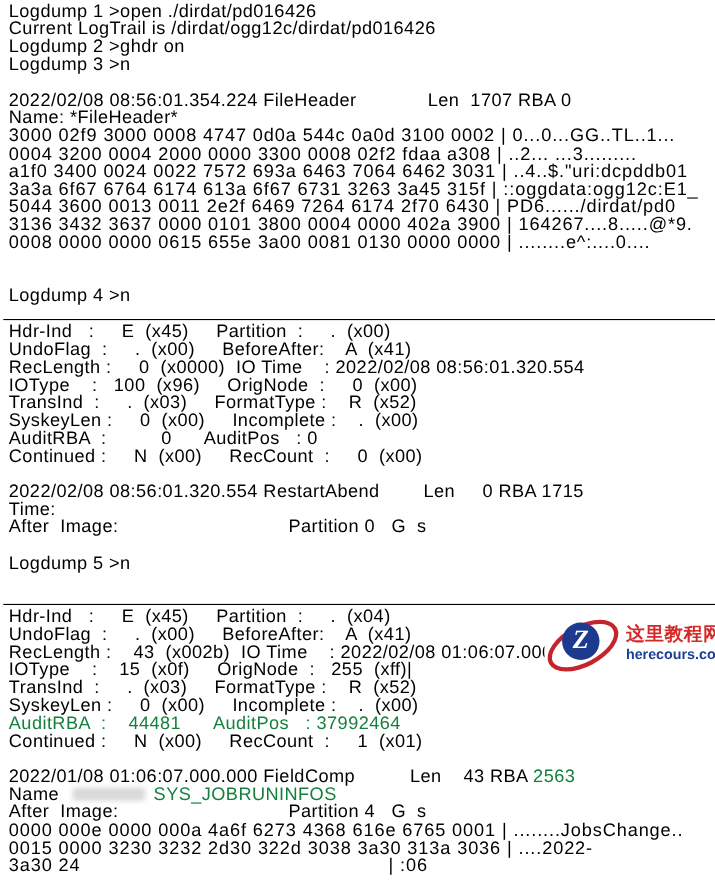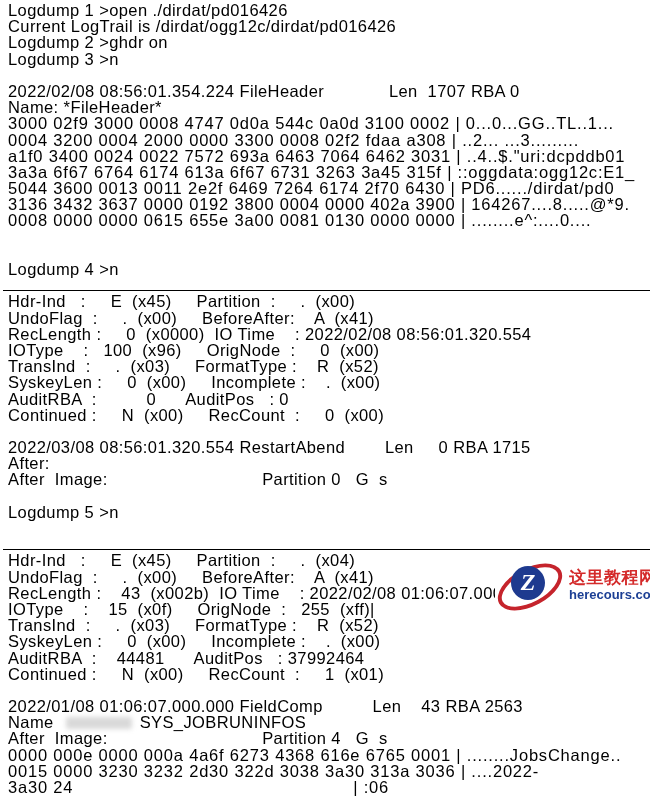--- a/index.html
+++ b/index.html
@@ -22,21 +22,21 @@
     font-size: 16.5px;
     color: #000000;
     letter-spacing: 0.4px;
   }
   .line {
     height: 16.2px;
     line-height: 16.2px;
     white-space: pre;
   }
   .line.hex { letter-spacing: 0.8px; }
-  .line .red { color: #000000; }
+  .line .red { color: #15803d; }
   .line.separator { position: relative; }
   .line.separator::after {
     content: "";
     position: absolute;
     left: -5px; right: 3px; bottom: 2px;
     border-top: 1.8px solid #000000;
   }
   .blur-redaction {
     display: inline-block;
     width: 66px; height: 12px;
@@ -123,37 +123,37 @@
       <div class="line"><span class="">Logdump 2 &gt;ghdr on</span></div>
       <div class="line"><span class="">Logdump 3 &gt;n</span></div>
       <div class="line">&nbsp;</div>
       <div class="line"><span class="">2022/02/08 08:56:01.354.224 FileHeader             Len  1707 RBA 0</span></div>
       <div class="line"><span class="">Name: *FileHeader*</span></div>
       <div class="line hex"><span class="">3000 02f9 3000 0008 4747 0d0a 544c 0a0d 3100 0002 | 0...0...GG..TL..1...</span></div>
       <div class="line hex"><span class="">0004 3200 0004 2000 0000 3300 0008 02f2 fdaa a308 | ..2... ...3.........</span></div>
       <div class="line hex"><span class="">a1f0 3400 0024 0022 7572 693a 6463 7064 6462 3031 | ..4..$."uri:dcpddb01</span></div>
       <div class="line hex"><span class="">3a3a 6f67 6764 6174 613a 6f67 6731 3263 3a45 315f | ::oggdata:ogg12c:E1_</span></div>
       <div class="line hex"><span class="">5044 3600 0013 0011 2e2f 6469 7264 6174 2f70 6430 | PD6....../dirdat/pd0</span></div>
-      <div class="line hex"><span class="">3136 3432 3637 0000 0192 3800 0004 0000 402a 3900 | 164267....8.....@*9.</span></div>
+      <div class="line hex"><span class="">3136 3432 3637 0000 0101 3800 0004 0000 402a 3900 | 164267....8.....@*9.</span></div>
       <div class="line hex"><span class="">0008 0000 0000 0615 655e 3a00 0081 0130 0000 0000 | ........e^:....0....</span></div>
       <div class="line">&nbsp;</div>
       <div class="line">&nbsp;</div>
       <div class="line"><span class="">Logdump 4 &gt;n</span></div>
       <div class="line separator"></div>
       <div class="line"><span class="">Hdr-Ind   :     E  (x45)     Partition  :     .  (x00)</span></div>
       <div class="line"><span class="">UndoFlag  :     .  (x00)     BeforeAfter:    A  (x41)</span></div>
       <div class="line"><span class="">RecLength :     0  (x0000)  IO Time    : 2022/02/08 08:56:01.320.554</span></div>
       <div class="line"><span class="">IOType    :   100  (x96)     OrigNode  :     0  (x00)</span></div>
       <div class="line"><span class="">TransInd  :     .  (x03)     FormatType :    R  (x52)</span></div>
       <div class="line"><span class="">SyskeyLen :     0  (x00)     Incomplete :    .  (x00)</span></div>
       <div class="line"><span class="">AuditRBA  :          0      AuditPos   : 0</span></div>
       <div class="line"><span class="">Continued :     N  (x00)     RecCount  :     0  (x00)</span></div>
       <div class="line">&nbsp;</div>
-      <div class="line"><span class="">2022/03/08 08:56:01.320.554 RestartAbend        Len     0 RBA 1715</span></div>
-      <div class="line"><span class="">After:</span></div>
+      <div class="line"><span class="">2022/02/08 08:56:01.320.554 RestartAbend        Len     0 RBA 1715</span></div>
+      <div class="line"><span class="">Time:</span></div>
       <div class="line"><span class="">After  Image:                               Partition 0   G  s</span></div>
       <div class="line">&nbsp;</div>
       <div class="line"><span class="">Logdump 5 &gt;n</span></div>
       <div class="line">&nbsp;</div>
       <div class="line separator"></div>
       <div class="line"><span class="">Hdr-Ind   :     E  (x45)     Partition  :     .  (x04)</span></div>
       <div class="line"><span class="">UndoFlag  :     .  (x00)     BeforeAfter:    A  (x41)</span></div>
       <div class="line"><span class="">RecLength :    43  (x002b)  IO Time    : 2022/02/08 01:06:07.000.000</span></div>
       <div class="line"><span class="">IOType    :    15  (x0f)     OrigNode  :   255  (xff)|</span></div>
       <div class="line"><span class="">TransInd  :     .  (x03)     FormatType :    R  (x52)</span></div>

